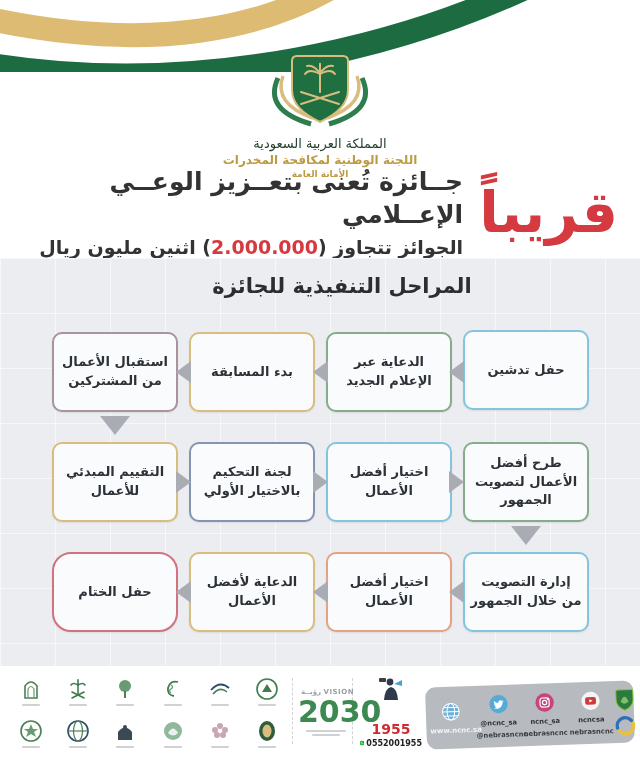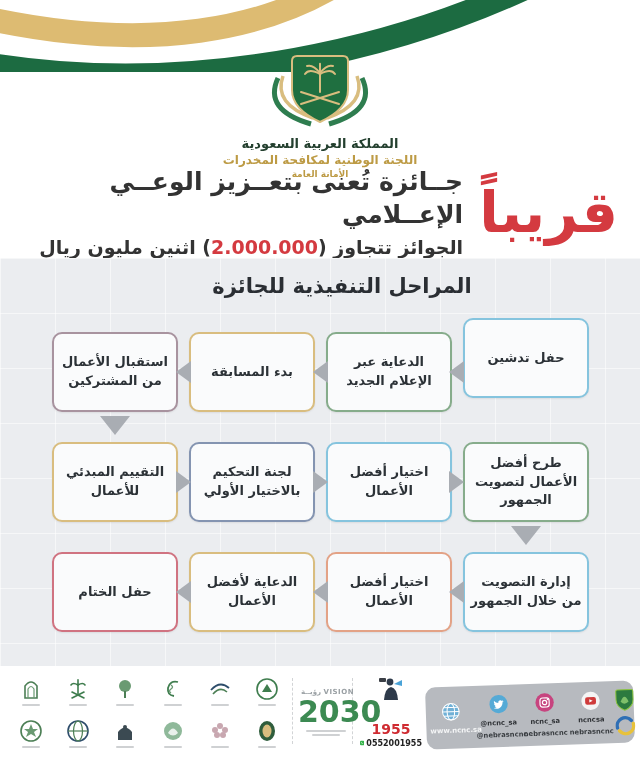--- a/index.html
+++ b/index.html
@@ -4,21 +4,21 @@
 <style>
   html,body{margin:0;padding:0;background:#fff;}
   .page{position:relative;width:640px;height:758px;background:#ffffff;overflow:hidden;
         font-family:"DejaVu Sans",sans-serif;}
 
   
   .ribbons{position:absolute;top:0;left:0;}
 
   
   .logo-wrap{position:absolute;top:52px;left:0;width:640px;text-align:center;}
-  .org1{font-size:13px;font-weight:bold;color:#24402f;margin-top:2px;}
+  .org1{font-size:13px;font-weight:normal;color:#24402f;margin-top:2px;}
   .org2{font-size:12px;font-weight:bold;color:#bd9b45;margin-top:2px;}
   .org3{font-size:9px;font-weight:bold;color:#bd9b45;margin-top:2px;}
 
   
   .title-block{position:absolute;top:166px;right:22px;direction:rtl;display:flex;
                align-items:center;gap:16px;}
   .soon{font-size:57px;font-weight:bold;color:#d43a40;line-height:1.1;letter-spacing:1px;}
   .title-lines{text-align:right;direction:rtl;}
   .t1{font-size:25px;font-weight:bold;color:#333333;line-height:1.3;}
   .t2{font-size:19px;font-weight:bold;color:#333333;margin-top:5px;}
@@ -30,21 +30,21 @@
                            linear-gradient(90deg,rgba(255,255,255,.55) 1px,transparent 1px);
           background-size:55px 55px;}
   .stages-title{position:absolute;top:16px;left:0;width:100%;text-align:center;
                 font-size:21px;font-weight:bold;color:#2a2e33;direction:rtl;padding-left:22px;}
   .stage-box{position:absolute;width:126px;height:80px;background:#fafbfc;border:2px solid #999;
              border-radius:10px;display:flex;align-items:center;justify-content:center;
              text-align:center;font-weight:bold;font-size:13px;color:#2c3237;direction:rtl;
              padding:5px;box-sizing:border-box;box-shadow:0 1px 2px rgba(0,0,0,.07);line-height:1.45;}
   .bc-blue{border-color:#85c4de;} .bc-green{border-color:#86ac8b;align-items:center;} .bc-gold{border-color:#d9bd7f;}
   .bc-mauve{border-color:#a8939f;} .bc-steel{border-color:#8494b1;} .bc-salmon{border-color:#e3a286;}
-  .bc-rose{border-color:#d07381;}
+  .bc-rose{border-color:#d07381;border-radius:19px;}
   .arr{position:absolute;width:0;height:0;}
   .arr-left{border-top:11px solid transparent;border-bottom:11px solid transparent;
             border-right:15px solid #a9adb3;}
   .arr-right{border-top:11px solid transparent;border-bottom:11px solid transparent;
              border-left:15px solid #a9adb3;}
   .arr-down{border-left:15px solid transparent;border-right:15px solid transparent;
             border-top:19px solid #a9adb3;}
 
   
   .footer{position:absolute;top:666px;left:0;width:640px;height:92px;background:#ffffff;}
@@ -113,21 +113,21 @@
     <div class="soon">قريباً</div>
     <div class="title-lines">
       <div class="t1">جــائزة تُعنى بتعــزيز الوعــي الإعــلامي</div>
       <div class="t2" dir="rtl"><span>الجوائز تتجاوز (</span><span class="amount">2.000.000</span><span>) اثنين مليون ريال</span></div>
     </div>
   </div>
 
   <div class="stages">
     <div class="stages-title">المراحل التنفيذية للجائزة</div>
 
-    <div class="stage-box bc-blue" style="left:463px;top:60px">
+    <div class="stage-box bc-blue" style="left:463px;top:72px">
         <span>حفل تدشين</span>
       </div>
     <div class="stage-box bc-green" style="left:326px;top:74px">
         <span>الدعاية عبر الإعلام الجديد</span>
       </div>
     <div class="stage-box bc-gold" style="left:189px;top:74px">
         <span>بدء المسابقة</span>
       </div>
     <div class="stage-box bc-mauve" style="left:52px;top:74px">
         <span>استقبال الأعمال من المشتركين</span>

